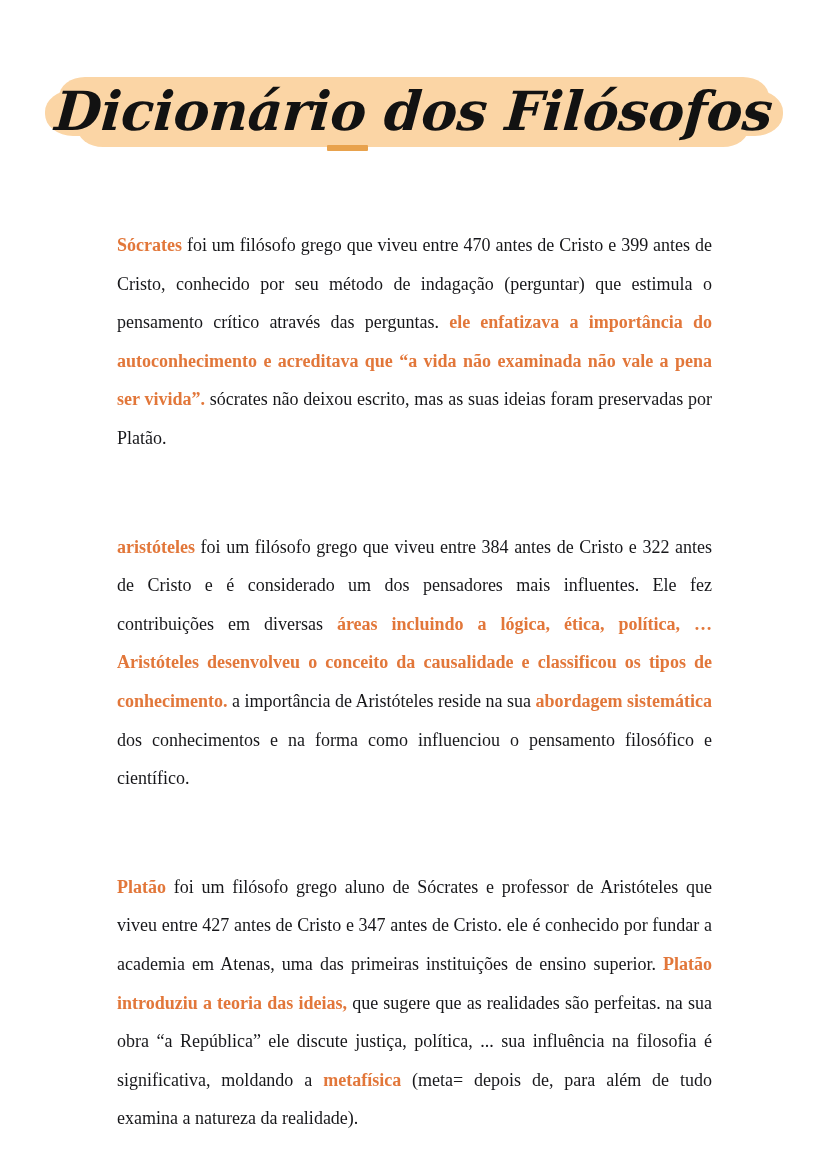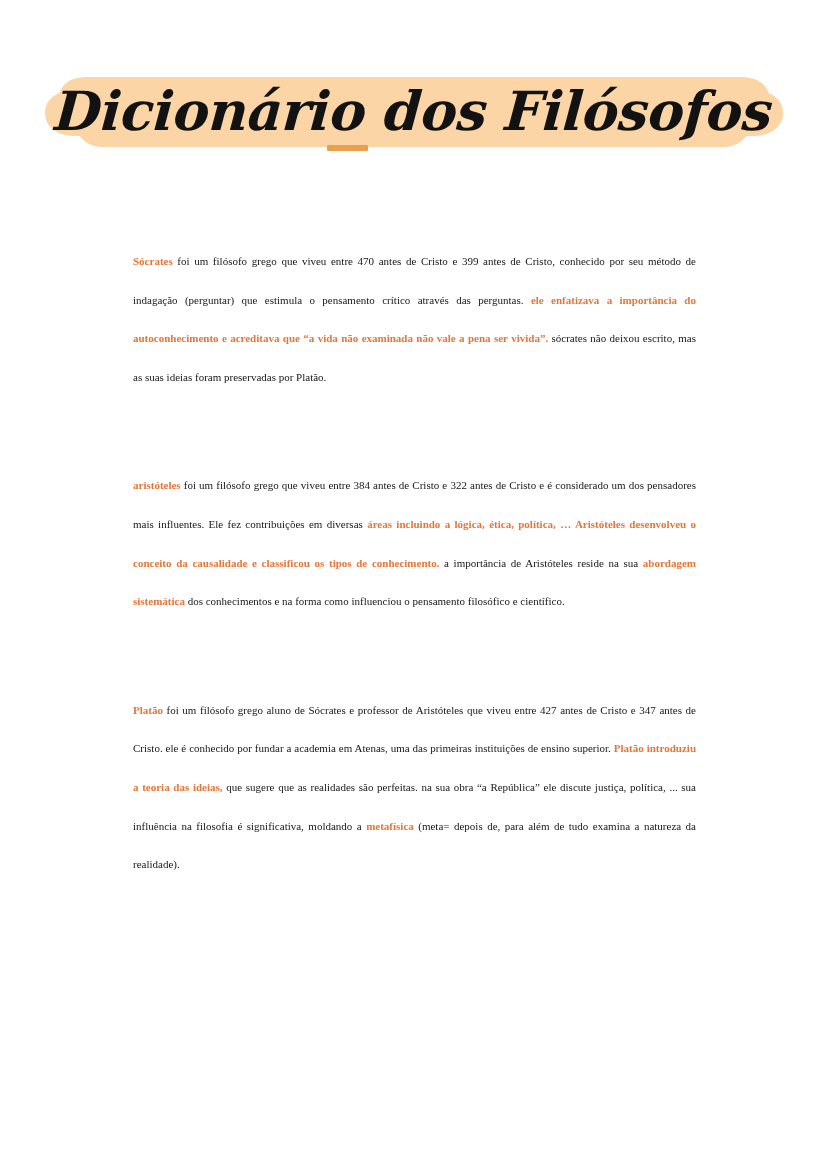--- a/index.html
+++ b/index.html
@@ -91,26 +91,26 @@
   
   .body {
     position: absolute;
     left: 117px;
     top: 226px;
     width: 595px;
   }
 
   .para {
     font-family: "Liberation Serif", "DejaVu Serif", serif;
-    font-size: 11px;
+    font-size: 18px;
     line-height: 38.6px;
     color: #17171a;
     text-align: justify;
     text-justify: inter-word;
-    margin: 16px;
+    margin: 0;
     -webkit-hyphens: none;
     hyphens: none;
   }
 
   .para + .para {
     margin-top: 70px;
   }
 
   .hi {
     color: #e2773a;

